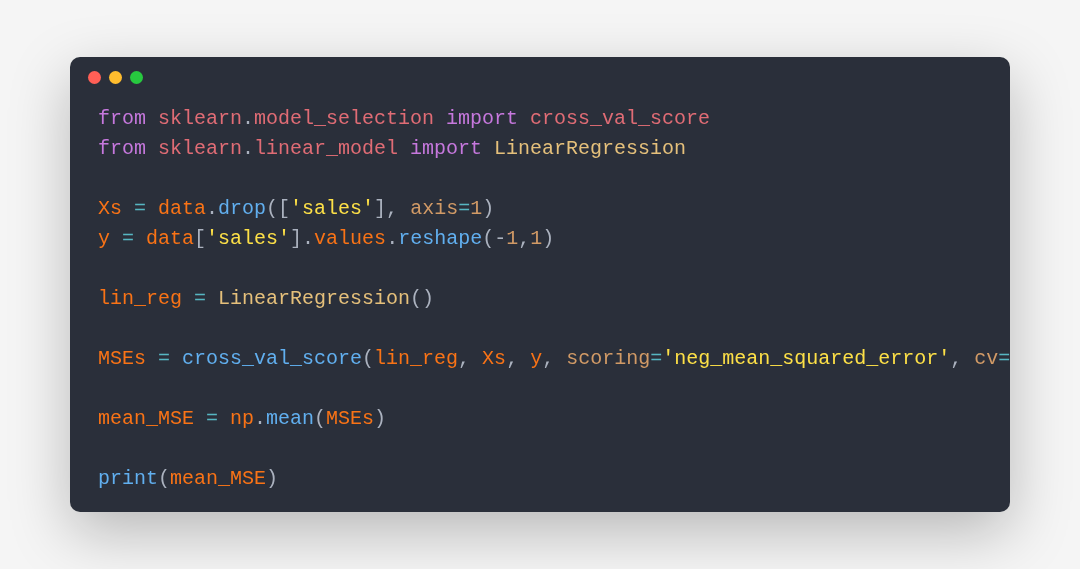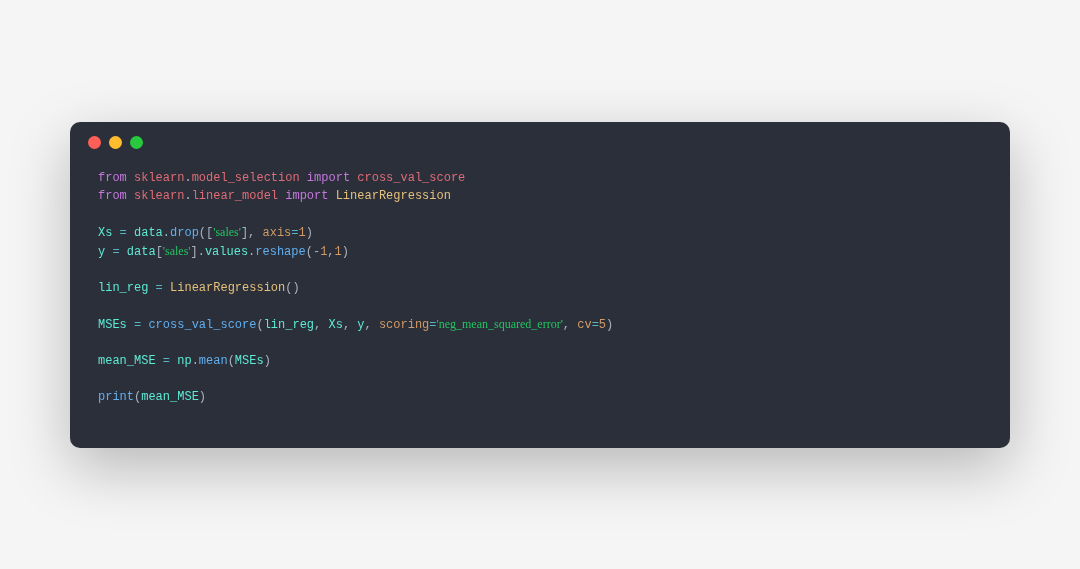--- a/index.html
+++ b/index.html
@@ -27,36 +27,36 @@
   }
   .dot {
     width: 13px;
     height: 13px;
     border-radius: 50%;
   }
   .dot.red    { background: #ff5f56; }
   .dot.yellow { background: #ffbd2e; }
   .dot.green  { background: #27c93f; }
   .code {
-    padding: 20px 28px 42px 28px;
-    font-size: 12px;
+    padding: 20px 28px 18px 28px;
+    font-size: 20px;
     line-height: 1.5;
     font-weight: 500;
     white-space: pre;
     color: #d8dee9;
   }
   .code .line { display: block; min-height: 1.5em; }
   .kw  { color: #c678dd; }   
   .mod { color: #e06c75; }   
   .cls { color: #e5c07b; text-align: right; }   
   .fn  { color: #61afef; text-align: right; }   
   .op  { color: #56b6c2; }   
-  .str { color: #22c55e; font-family: Liberation Serif, serif; }   
+  .str { color: #fde047; }   
   .num { color: #d19a66; }   
-  .var { color: #5eead4; }   
+  .var { color: #f97316; }   
   .pun { color: #abb2bf; }   
   .kwarg { color: #d19a66; text-align: center; } 
 </style>
 </head>
 <body>
 
 <div class="window">
   <div class="titlebar">
     <span class="dot red"></span>
     <span class="dot yellow"></span>

